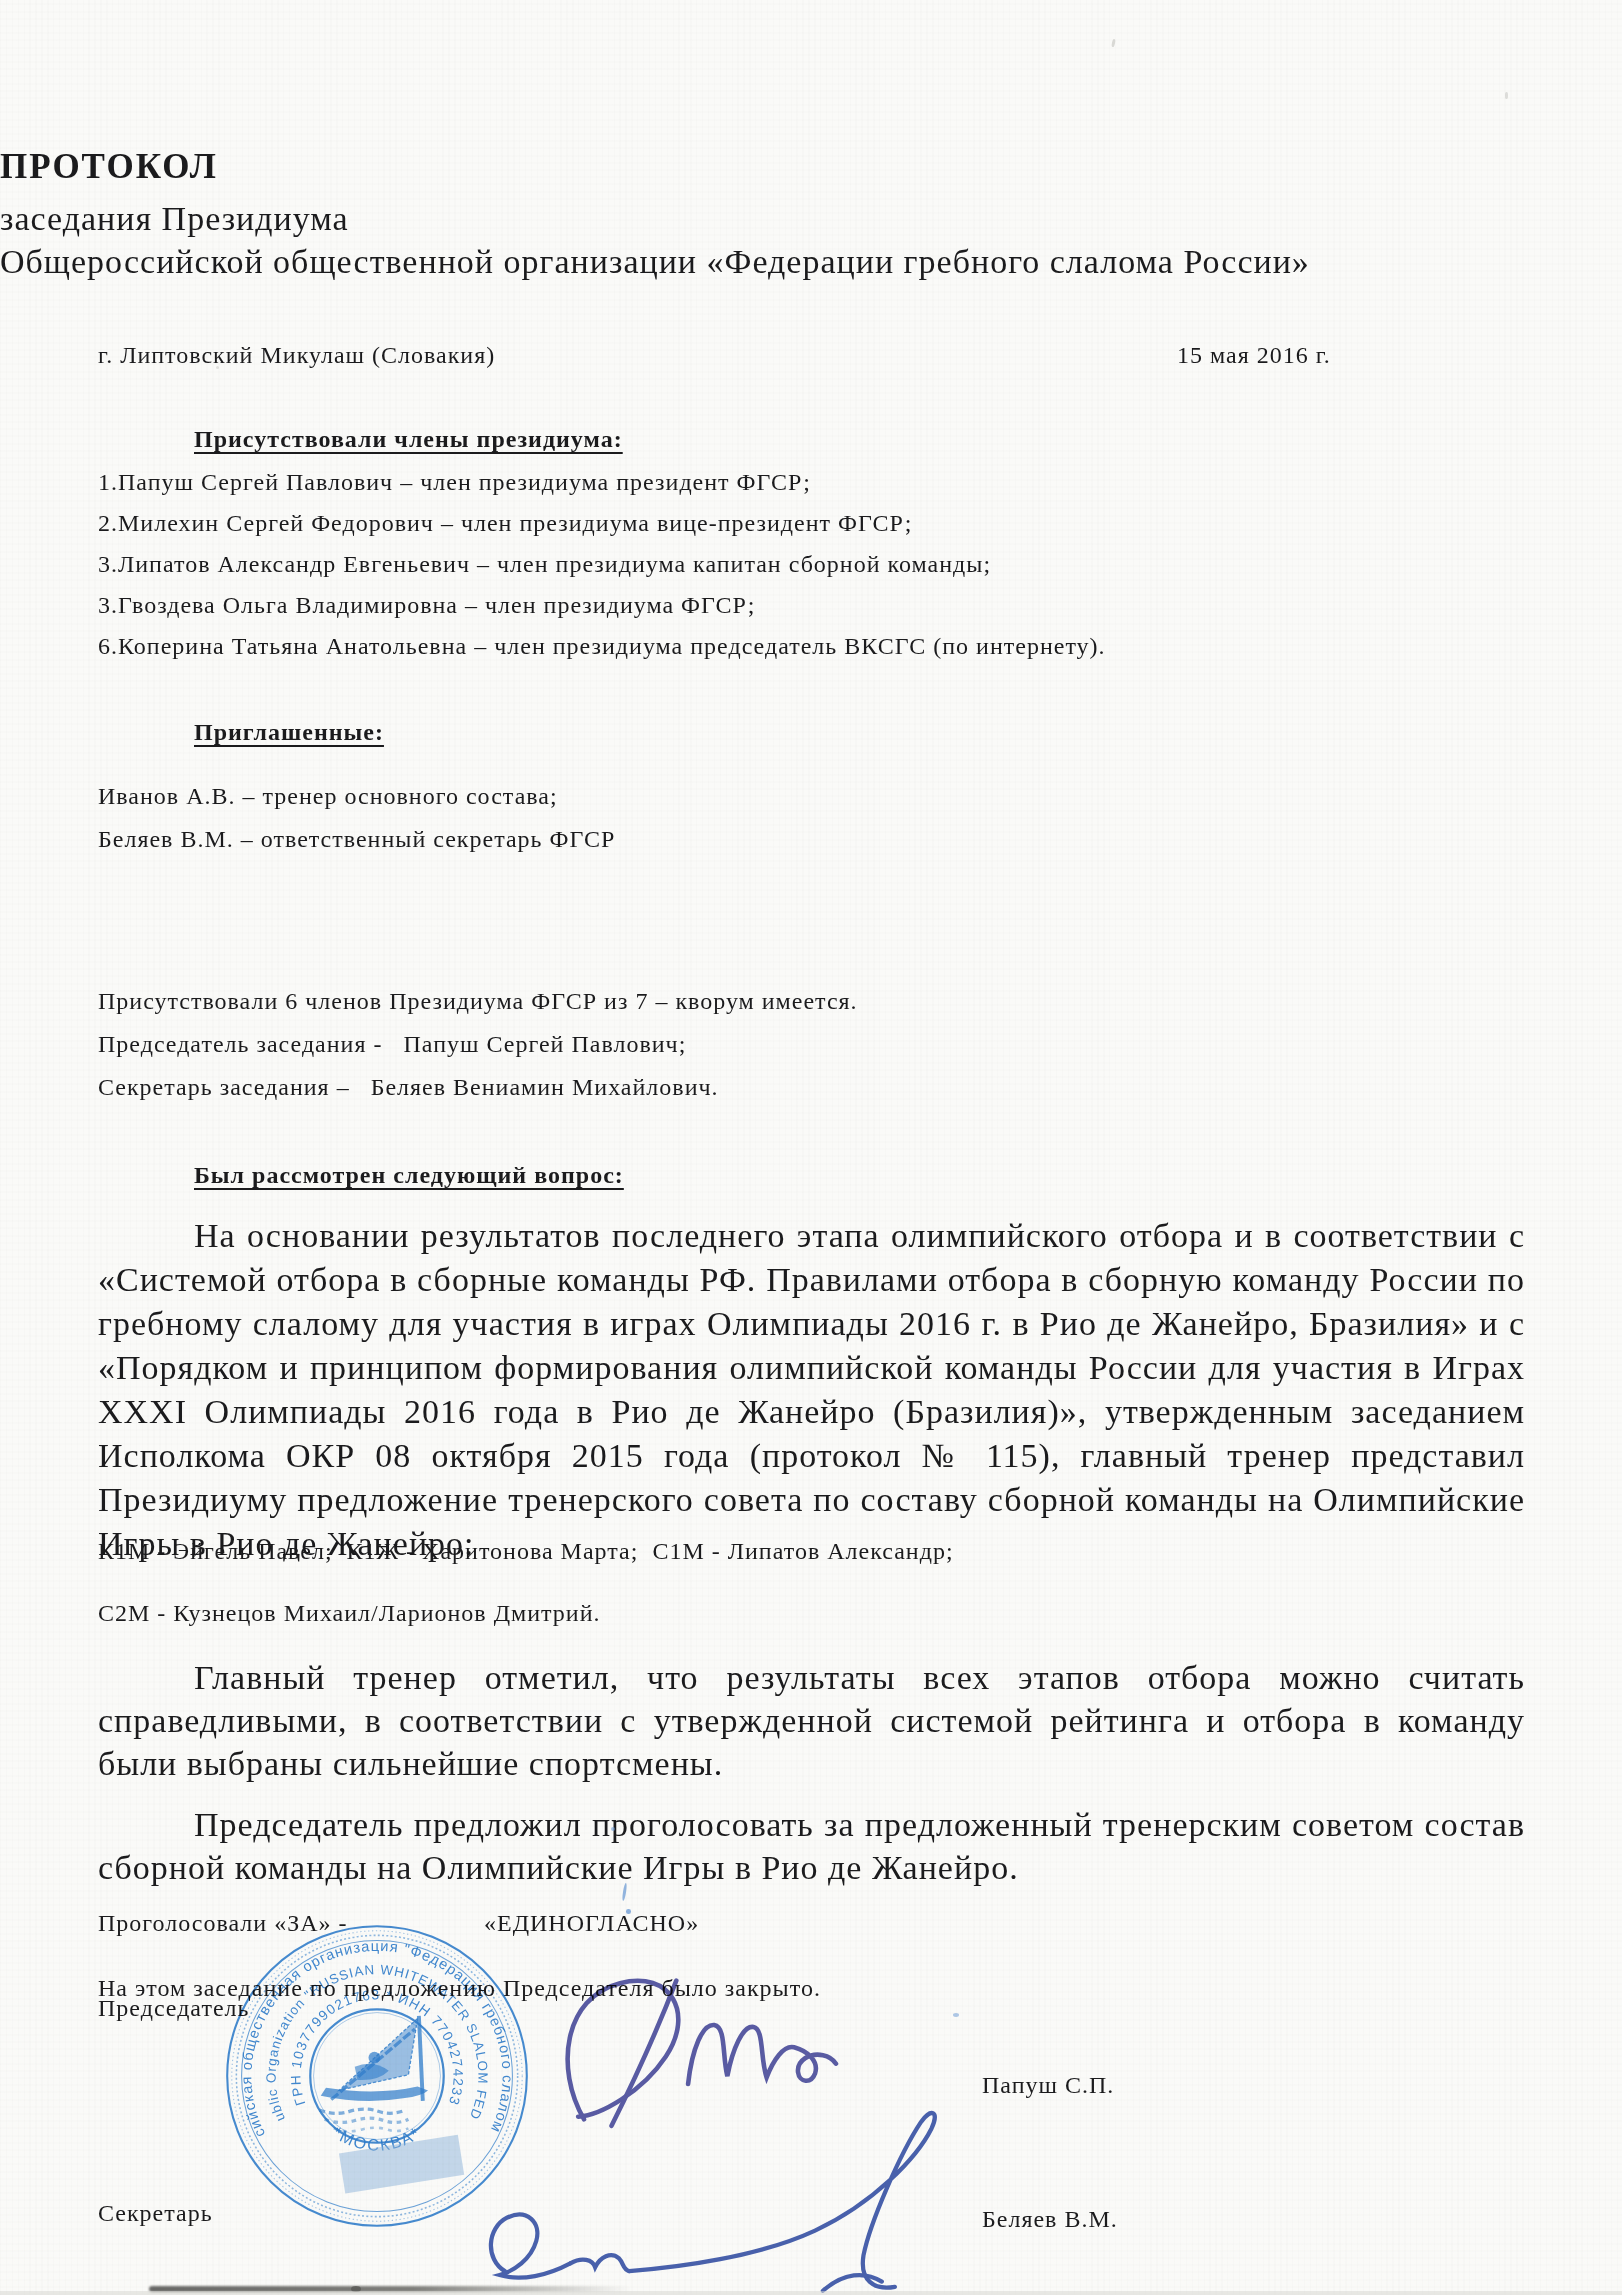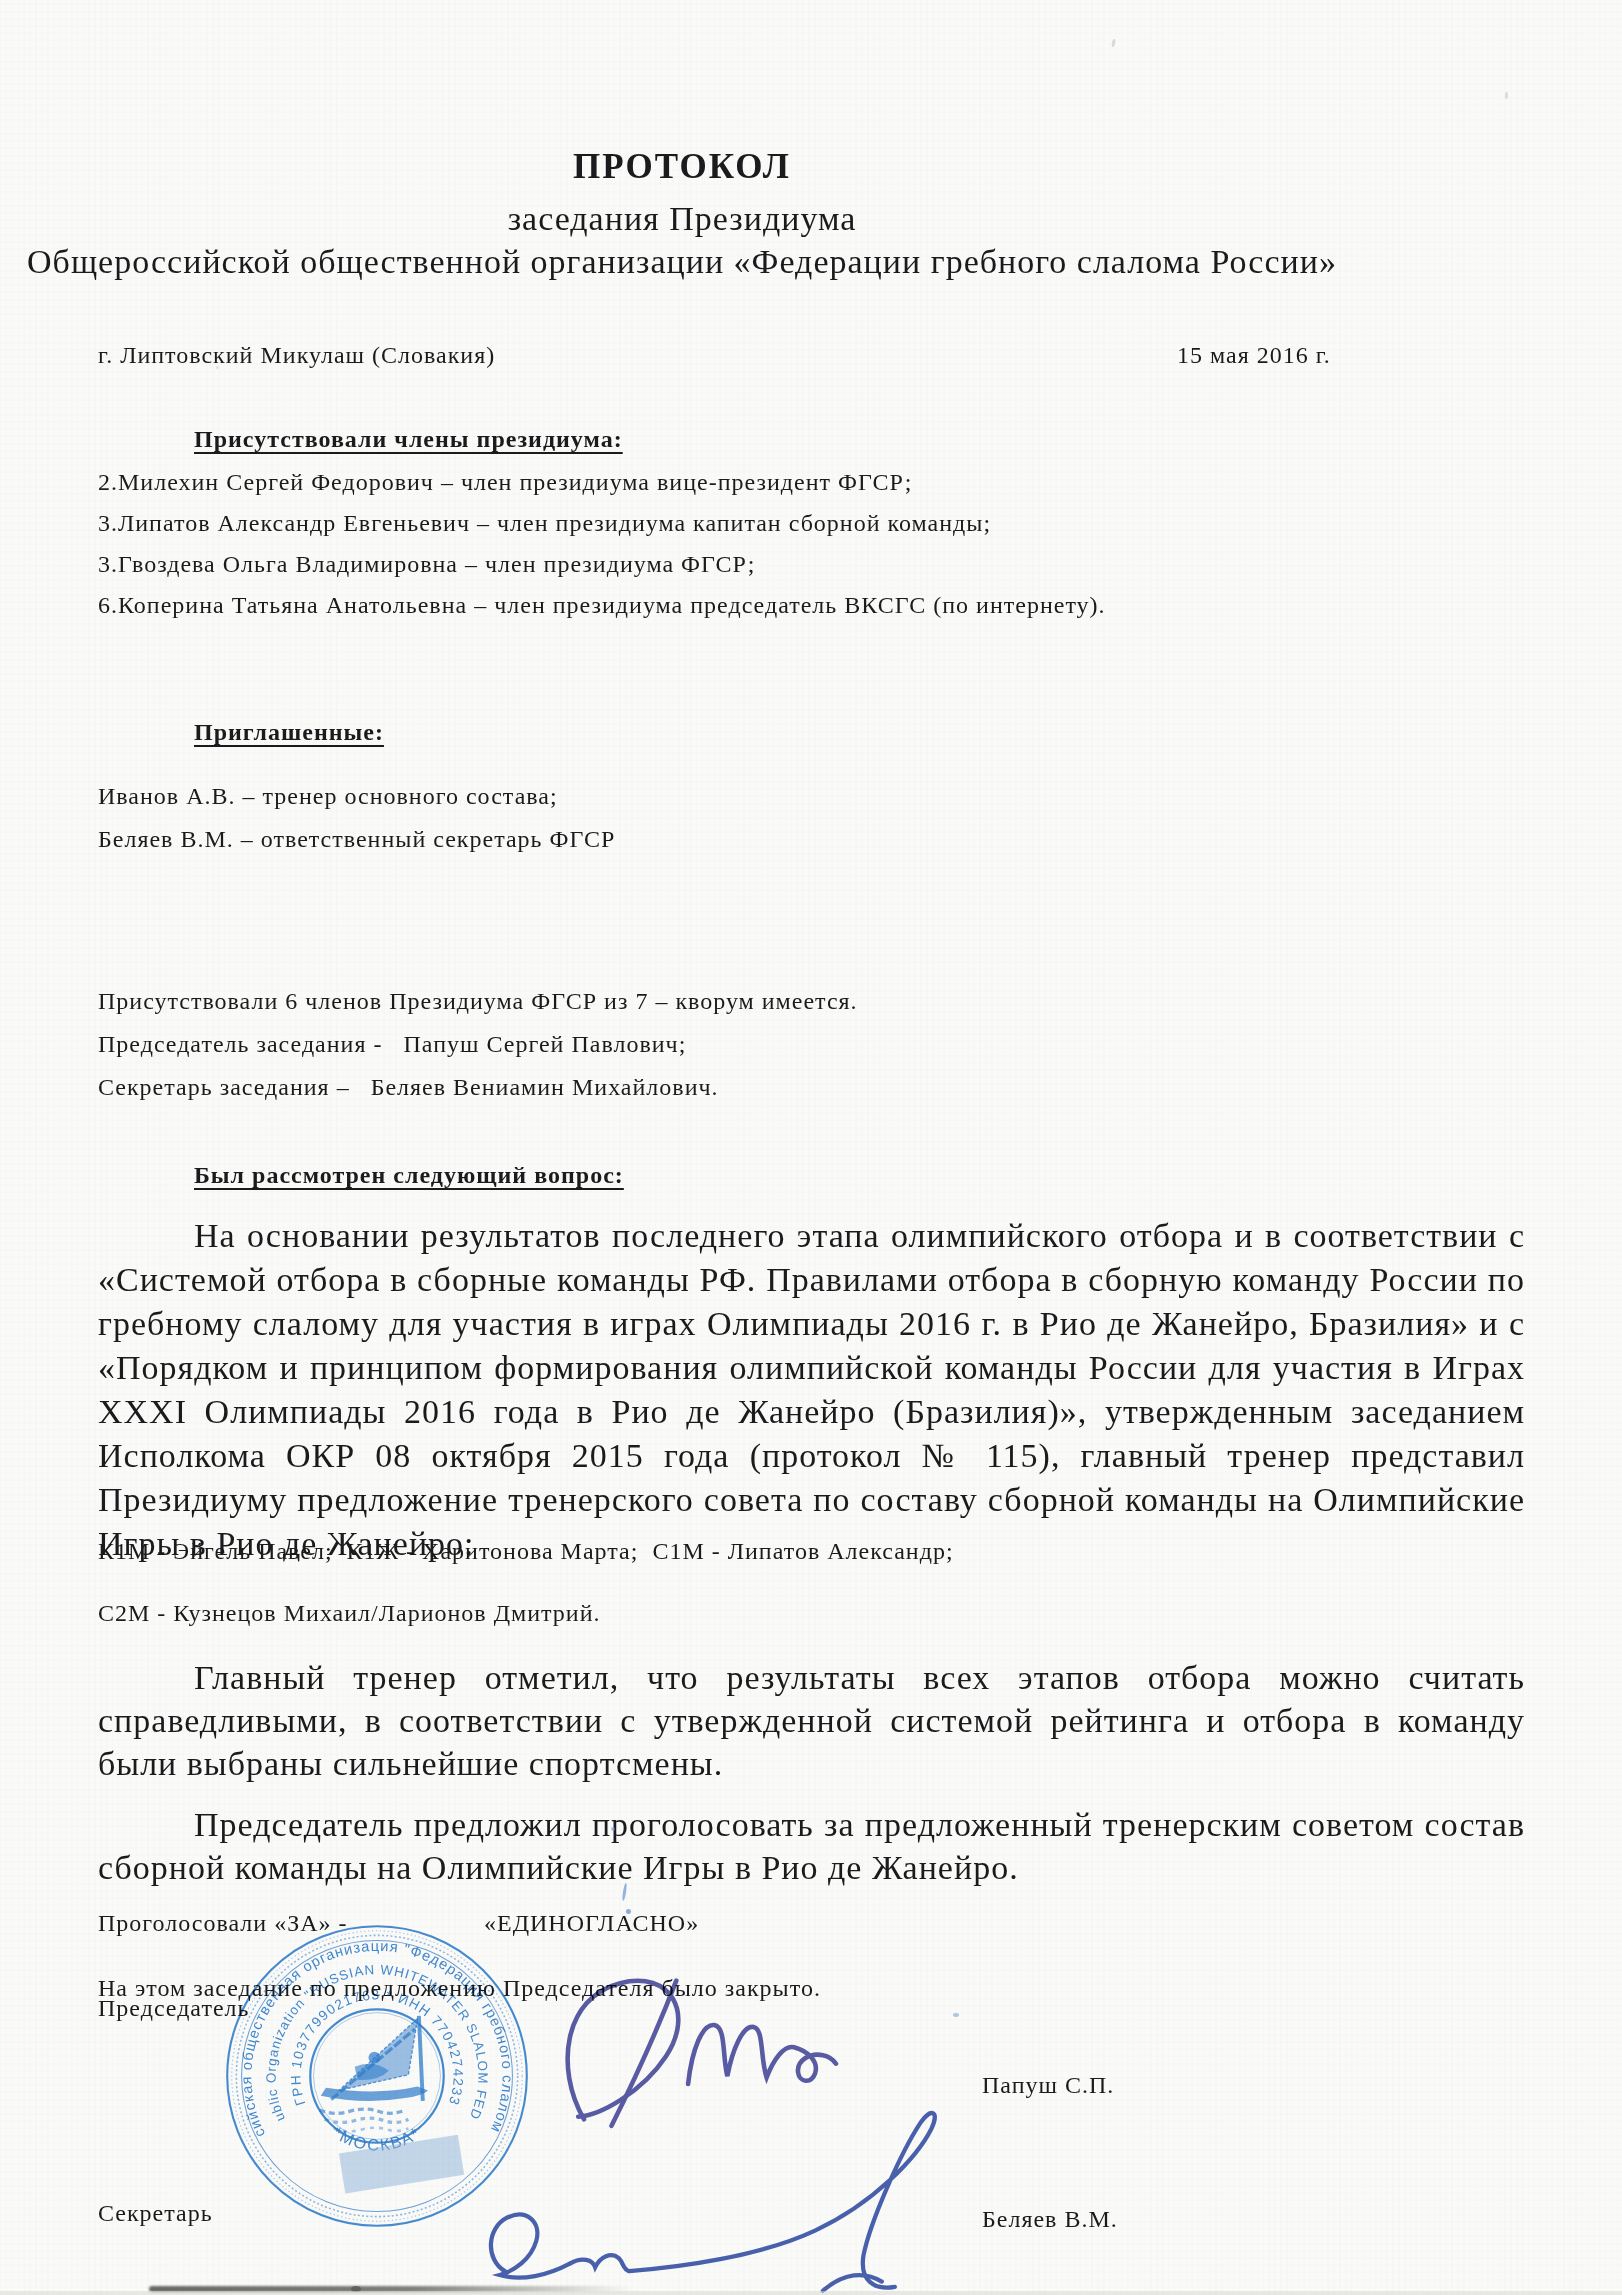--- a/index.html
+++ b/index.html
@@ -11,21 +11,21 @@
   }
   .paper-texture{
     position:absolute;inset:0;
     background:
       repeating-linear-gradient(90deg, rgba(0,0,0,0.012) 0 1.3px, rgba(255,255,255,0) 1.3px 5.9px),
       repeating-linear-gradient(0deg, rgba(120,120,110,0.015) 0 2px, rgba(255,255,255,0) 2px 7.2px);
     pointer-events:none;
   }
   .abs{position:absolute;}
   .line{font-size:24px;letter-spacing:1px;white-space:pre-wrap;line-height:41px;}
-  .centered{left:16px;width:1332px;text-align:center;}
+  .centered{left:0;width:1332px;}
   .title{font-size:35px;font-weight:bold;letter-spacing:2px;}
   .subtitle{font-size:34px;letter-spacing:1px;}
   .uhead{text-decoration:underline;text-decoration-thickness:2px;text-underline-offset:5.2px;font-weight:bold;}
   .block{left:98px;width:1427px;}
   .para{
     font-size:34px;letter-spacing:1px;line-height:44px;
     text-align:justify;text-align-last:left;text-indent:96px;
   }
   .stamp-svg,.sig-svg{mix-blend-mode:multiply;}
   .speck{position:absolute;border-radius:50%;}
@@ -46,20 +46,21 @@
 
 <div class="abs centered title" style="top:147px">ПРОТОКОЛ</div>
 <div class="abs centered subtitle" style="top:200px">заседания Президиума</div>
 <div class="abs centered subtitle" style="top:243px">Общероссийской общественной организации «Федерации гребного слалома России»</div>
 
 <div class="abs line" style="left:98px;top:335px">г. Липтовский Микулаш (Словакия)</div>
 <div class="abs line" style="left:1177px;top:335px">15 мая 2016 г.</div>
 
 <div class="abs line uhead" style="left:194px;top:419px">Присутствовали члены президиума:</div>
 <div class="abs block" style="top:462px">
+  <div class="line">1.Папуш Сергей Павлович – член президиума президент ФГСР;</div>
   <div class="line">2.Милехин Сергей Федорович – член президиума вице-президент ФГСР;</div>
   <div class="line">3.Липатов Александр Евгеньевич – член президиума капитан сборной команды;</div>
   <div class="line">3.Гвоздева Ольга Владимировна – член президиума ФГСР;</div>
   <div class="line">6.Коперина Татьяна Анатольевна – член президиума председатель ВКСГС (по интернету).</div>
 </div>
 
 <div class="abs line uhead" style="left:194px;top:712px">Приглашенные:</div>
 <div class="abs block" style="top:775px">
   <div class="line" style="line-height:43px">Иванов А.В. – тренер основного состава;</div>
   <div class="line" style="line-height:43px">Беляев В.М. – ответственный секретарь ФГСР</div>

